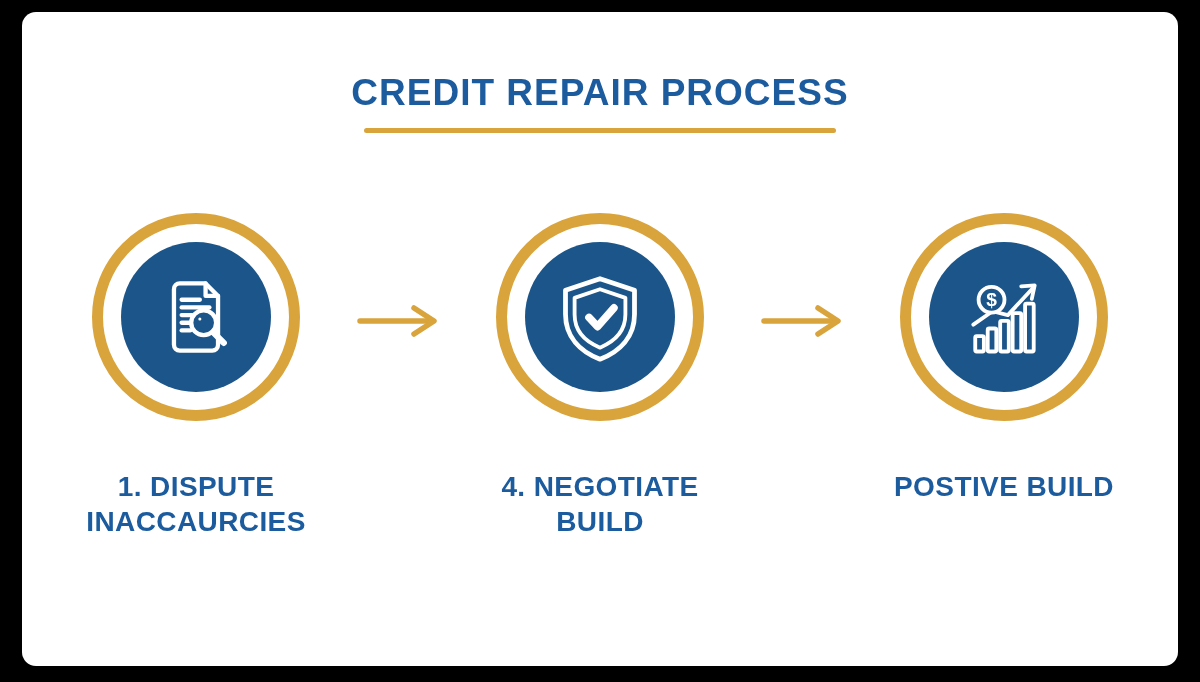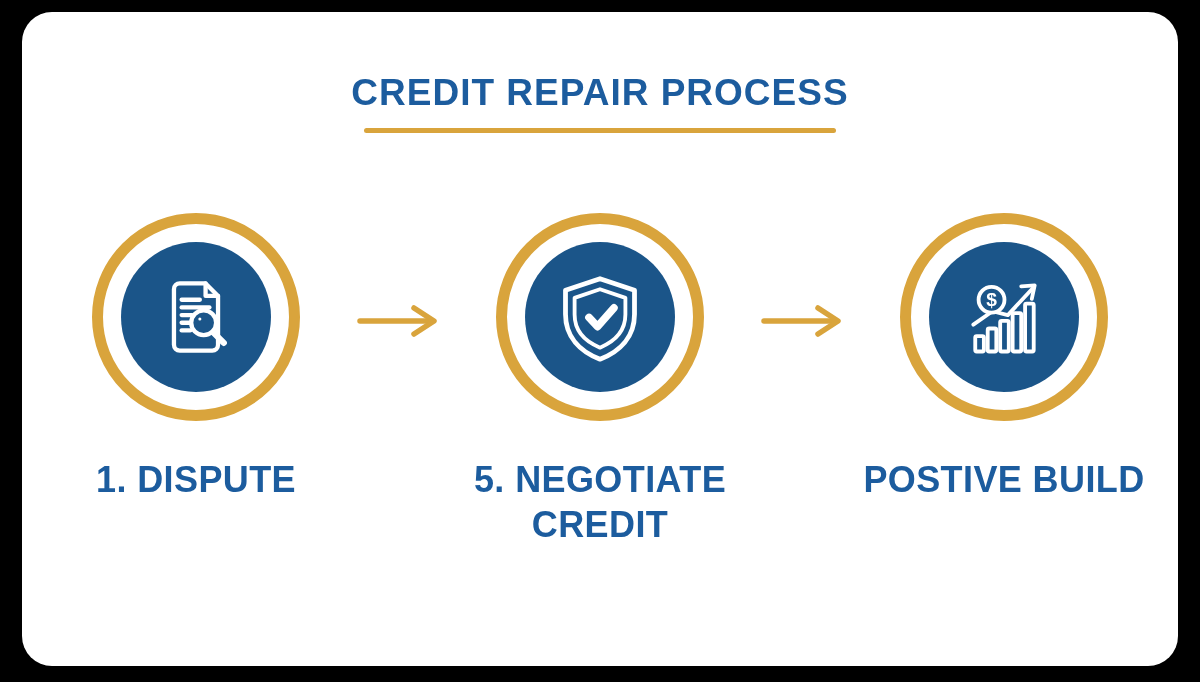--- a/index.html
+++ b/index.html
@@ -13,21 +13,21 @@
   html,body{width:1200px;height:682px;overflow:hidden;}
   body{
     background:var(--page-bg);
     font-family:"Liberation Sans", sans-serif;
     position:relative;
   }
   .card{
     position:absolute;
     inset:12px 22px 16px 22px;
     background:var(--card-bg);
-    border-radius:30px;
+    border-radius:14px;
     box-shadow:0 6px 24px rgba(0,0,0,.45);
     display:flex;
     flex-direction:column;
     align-items:center;
   }
   .title{
     margin-top:60px;
     font-size:37px;
     font-weight:800;
     letter-spacing:1px;
@@ -75,24 +75,24 @@
     color:#ffffff;
   }
   .circle-inner svg{width:92px;height:92px;display:block;}
   .arrow-wrap{
     margin:0 14px;
     padding-top:88px;
     color:var(--gold);
   }
   .arrow-wrap svg{display:block;}
   .step-label{
-    margin-top:36px;
+    margin-top:48px;
     text-align:center;
     color:var(--text-blue);
-    font-size:36px;
+    font-size:28px;
     font-weight:800;
     letter-spacing:.4px;
     line-height:1.25;
   }
 </style>
 </head>
 <body>
 
 <div class="card">
 
@@ -113,20 +113,21 @@
             <line x1="33" y1="54" x2="42" y2="54"></line>
             <line x1="33" y1="62" x2="42" y2="62"></line>
             <circle cx="56" cy="54" r="13"></circle>
             <circle cx="52" cy="50" r="1.6" fill="#ffffff" stroke="none"></circle>
             <line x1="66" y1="64" x2="77" y2="75" stroke-width="6.5"></line>
           </svg>
         </div>
       </div>
       <div class="step-label">
         <div>1. DISPUTE</div>
+        <div>INACCAURCIES</div>
       </div>
     </div>
 
     <div class="arrow-wrap">
       <svg width="84" height="40" viewBox="0 0 84 40" fill="none" stroke="currentColor" stroke-width="5.5" stroke-linecap="round" stroke-linejoin="round">
         <line x1="4" y1="20" x2="74" y2="20"></line>
         <path d="M58 7 L78 20 L58 33"></path>
       </svg>
     </div>
 
@@ -134,22 +135,22 @@
       <div class="circle-outer">
         <div class="circle-inner">
           <svg viewBox="0 0 96 96" fill="none" stroke="#ffffff" stroke-linecap="round" stroke-linejoin="round">
             <path stroke-width="5" d="M48 8 L84 20 v25 c0 24 -15.5 39 -36 47 C27.5 84 12 69 12 45 V20 Z"></path>
             <path stroke-width="4" d="M48 19 L74.5 28 v17.5 c0 17.5 -11 28 -26.5 34.5 C32 73.5 21.5 63 21.5 45.5 V28 Z"></path>
             <path stroke-width="8" d="M36.5 48.5 L45.5 58 L62.5 38.5"></path>
           </svg>
         </div>
       </div>
       <div class="step-label">
-        <div>5. NEGOTIATE</div>
-        <div>CREDIT</div>
+        <div>4. NEGOTIATE</div>
+        <div>BUILD</div>
       </div>
     </div>
 
     <div class="arrow-wrap">
       <svg width="84" height="40" viewBox="0 0 84 40" fill="none" stroke="currentColor" stroke-width="5.5" stroke-linecap="round" stroke-linejoin="round">
         <line x1="4" y1="20" x2="74" y2="20"></line>
         <path d="M58 7 L78 20 L58 33"></path>
       </svg>
     </div>
 

